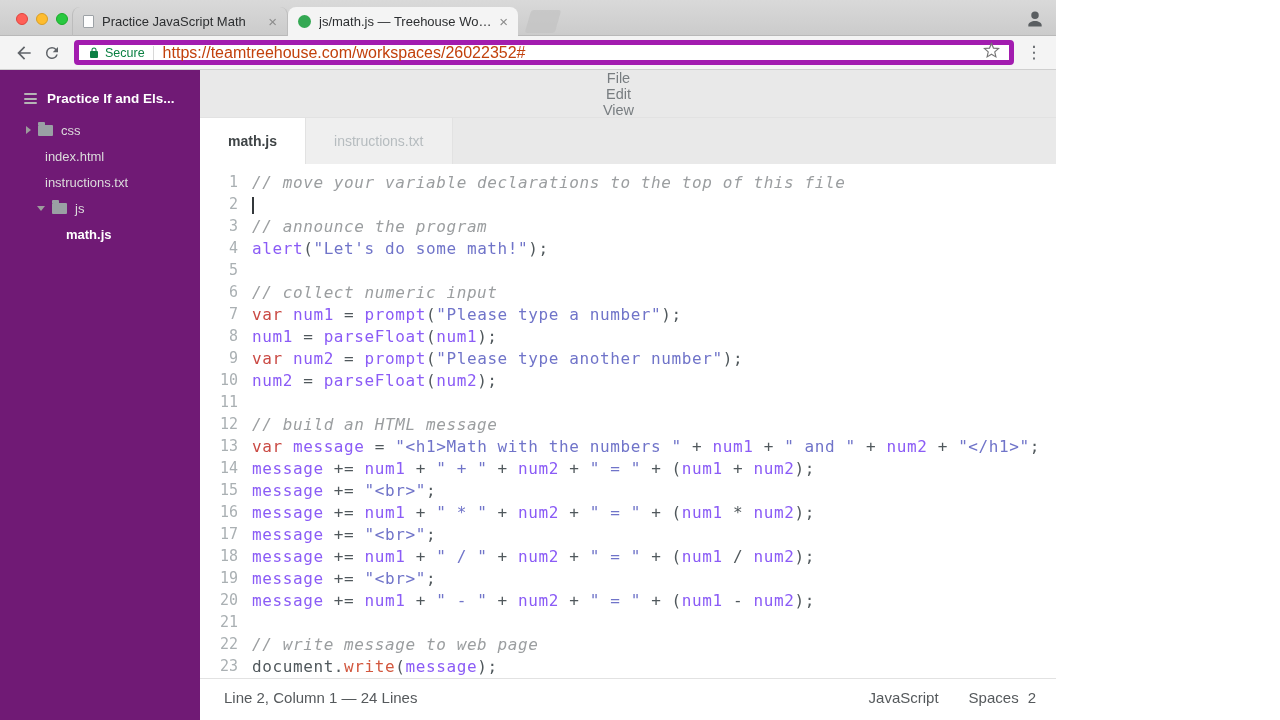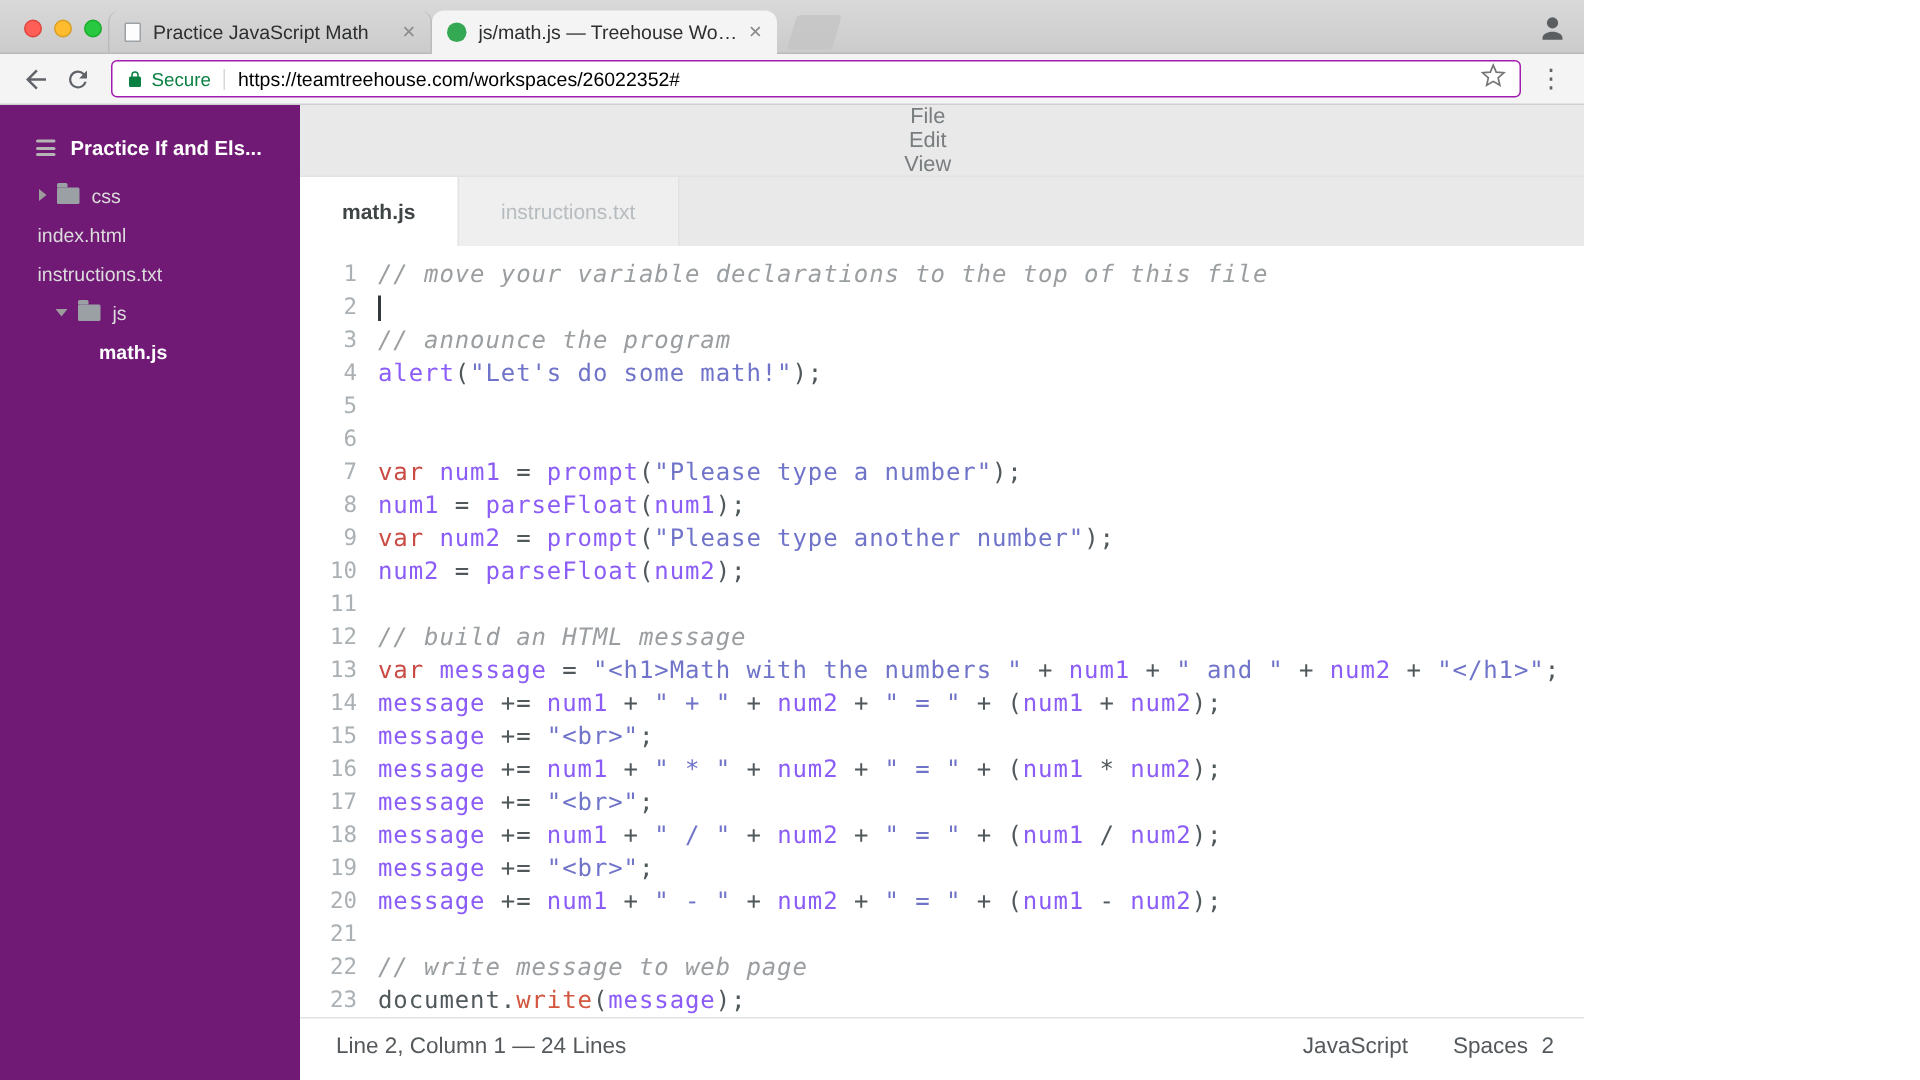--- a/index.html
+++ b/index.html
@@ -19,37 +19,37 @@
   .tab.active { width:230px; background:#f4f4f4; position:relative; z-index:2; }
   .tab-title { font-size:13px; color:#2c2e30; white-space:nowrap; overflow:hidden; text-overflow:ellipsis; flex:1; }
   .tab-close { color:#8b8b8b; font-size:15px; margin-left:6px; line-height:1; }
   .favicon-doc { width:11px; height:13px; background:#fdfdfd; border:1px solid #9da2a6; border-radius:1px; margin-right:8px; flex-shrink:0; }
   .favicon-green { width:13px; height:13px; border-radius:50%; background:#34a853; margin-right:8px; flex-shrink:0; }
   .newtab { width:30px; height:23px; background:#c3c3c3; margin:0 0 3px 10px; transform:skewX(-16deg); border-radius:3px; opacity:.75; }
   .profile { position:absolute; right:10px; top:8px; width:22px; height:22px; display:flex; align-items:center; justify-content:center; }
 
   .navbar { height:34px; background:#f4f4f4; display:flex; align-items:center; padding:0 10px; border-bottom:1px solid #cfcfcf; flex-shrink:0; }
   .nav-btn { width:28px; height:28px; display:flex; align-items:center; justify-content:center; }
-  .omnibox { flex:1; height:25px; background:#fff; border:1px solid #a21caf; border-radius:4px; display:flex; align-items:center; padding:0 9px; margin:0 8px; min-width:0; }
+  .omnibox { flex:1; height:25px; background:#fff; border:5px solid #a21caf; border-radius:4px; display:flex; align-items:center; padding:0 9px; margin:0 8px; min-width:0; }
   .secure-label { color:#0b8043; font-size:12.5px; margin:0 8px 0 5px; }
   .omni-divider { width:1px; height:14px; background:#d8d8d8; margin-right:9px; }
-  .url-text { color:#000000; font-size:13px; white-space:nowrap; overflow:hidden; }
+  .url-text { color:#c2410c; font-size:16px; white-space:nowrap; overflow:hidden; }
   .star { margin-left:auto; flex-shrink:0; }
   .dots { width:24px; text-align:center; color:#5f6368; font-size:17px; }
 
   
   .content { flex:1; display:flex; min-height:0; }
   .sidebar { width:200px; background:#701a75; padding-top:16px; flex-shrink:0; }
   .proj-row { display:flex; align-items:center; gap:10px; padding:5px 8px 11px 24px; color:#ffffff; font-weight:bold; font-size:13.5px; }
   .proj-label { white-space:nowrap; overflow:hidden; text-overflow:ellipsis; }
   .hamburger { display:flex; flex-direction:column; gap:2.5px; flex-shrink:0; }
   .hamburger i { width:13px; height:2px; background:#b5b5b5; border-radius:1px; }
   .tree-item { height:26px; display:flex; align-items:center; font-size:13px; color:#dcdcdc; }
   .pl-folder { padding-left:26px; }
-  .pl-file1 { padding-left:25px; }
+  .pl-file1 { padding-left:45px; }
   .pl-js { padding-left:37px; }
   .pl-file2 { padding-left:66px; }
   .tree-item.active-file { color:#ffffff; font-weight:bold; }
   .chev-right { width:0; height:0; border-left:5px solid #9c9c9c; border-top:4px solid transparent; border-bottom:4px solid transparent; margin-right:7px; }
   .chev-down { width:0; height:0; border-top:5px solid #9c9c9c; border-left:4px solid transparent; border-right:4px solid transparent; margin-right:7px; }
   .folder-glyph { width:15px; height:11px; background:#9aa0a4; border-radius:1px; position:relative; margin-right:8px; }
   .folder-glyph::before { content:""; position:absolute; top:-3px; left:0; width:7px; height:3px; background:#9aa0a4; border-radius:1px 1px 0 0; }
 
   .workspace { flex:1; display:flex; flex-direction:column; background:#fff; min-width:0; }
   .menubar { height:48px; background:#e9e9e9; display:flex; align-items:center; padding:0 20px 0 28px; border-bottom:1px solid #e2e2e2; flex-shrink:0;flex-direction:column; }
@@ -201,21 +201,21 @@
         </div>
       </div>
 
       <div class="code">
         <div id="code-lines">
             <div class="code-line"><span class="line-num">1</span><span class="line-content"><span class="tok-c">// move your variable declarations to the top of this file</span></span></div>
             <div class="code-line"><span class="line-num">2</span><span class="line-content"><span class="cursor"></span></span></div>
             <div class="code-line"><span class="line-num">3</span><span class="line-content"><span class="tok-c">// announce the program</span></span></div>
             <div class="code-line"><span class="line-num">4</span><span class="line-content"><span class="tok-i">alert</span><span class="tok-p">(</span><span class="tok-s">"Let's do some math!"</span><span class="tok-p">);</span></span></div>
             <div class="code-line"><span class="line-num">5</span><span class="line-content"></span></div>
-            <div class="code-line"><span class="line-num">6</span></div>
+            <div class="code-line"><span class="line-num">6</span><span class="line-content"><span class="tok-c">// collect numeric input</span></span></div>
             <div class="code-line"><span class="line-num">7</span><span class="line-content"><span class="tok-k">var</span><span class="tok-p"> </span><span class="tok-i">num1</span><span class="tok-p"> = </span><span class="tok-i">prompt</span><span class="tok-p">(</span><span class="tok-s">"Please type a number"</span><span class="tok-p">);</span></span></div>
             <div class="code-line"><span class="line-num">8</span><span class="line-content"><span class="tok-i">num1</span><span class="tok-p"> = </span><span class="tok-i">parseFloat</span><span class="tok-p">(</span><span class="tok-i">num1</span><span class="tok-p">);</span></span></div>
             <div class="code-line"><span class="line-num">9</span><span class="line-content"><span class="tok-k">var</span><span class="tok-p"> </span><span class="tok-i">num2</span><span class="tok-p"> = </span><span class="tok-i">prompt</span><span class="tok-p">(</span><span class="tok-s">"Please type another number"</span><span class="tok-p">);</span></span></div>
             <div class="code-line"><span class="line-num">10</span><span class="line-content"><span class="tok-i">num2</span><span class="tok-p"> = </span><span class="tok-i">parseFloat</span><span class="tok-p">(</span><span class="tok-i">num2</span><span class="tok-p">);</span></span></div>
             <div class="code-line"><span class="line-num">11</span><span class="line-content"></span></div>
             <div class="code-line"><span class="line-num">12</span><span class="line-content"><span class="tok-c">// build an HTML message</span></span></div>
             <div class="code-line"><span class="line-num">13</span><span class="line-content"><span class="tok-k">var</span><span class="tok-p"> </span><span class="tok-i">message</span><span class="tok-p"> = </span><span class="tok-s">"&lt;h1&gt;Math with the numbers "</span><span class="tok-p"> + </span><span class="tok-i">num1</span><span class="tok-p"> + </span><span class="tok-s">" and "</span><span class="tok-p"> + </span><span class="tok-i">num2</span><span class="tok-p"> + </span><span class="tok-s">"&lt;/h1&gt;"</span><span class="tok-p">;</span></span></div>
             <div class="code-line"><span class="line-num">14</span><span class="line-content"><span class="tok-i">message</span><span class="tok-p"> += </span><span class="tok-i">num1</span><span class="tok-p"> + </span><span class="tok-s">" + "</span><span class="tok-p"> + </span><span class="tok-i">num2</span><span class="tok-p"> + </span><span class="tok-s">" = "</span><span class="tok-p"> + (</span><span class="tok-i">num1</span><span class="tok-p"> + </span><span class="tok-i">num2</span><span class="tok-p">);</span></span></div>
             <div class="code-line"><span class="line-num">15</span><span class="line-content"><span class="tok-i">message</span><span class="tok-p"> += </span><span class="tok-s">"&lt;br&gt;"</span><span class="tok-p">;</span></span></div>
             <div class="code-line"><span class="line-num">16</span><span class="line-content"><span class="tok-i">message</span><span class="tok-p"> += </span><span class="tok-i">num1</span><span class="tok-p"> + </span><span class="tok-s">" * "</span><span class="tok-p"> + </span><span class="tok-i">num2</span><span class="tok-p"> + </span><span class="tok-s">" = "</span><span class="tok-p"> + (</span><span class="tok-i">num1</span><span class="tok-p"> * </span><span class="tok-i">num2</span><span class="tok-p">);</span></span></div>

